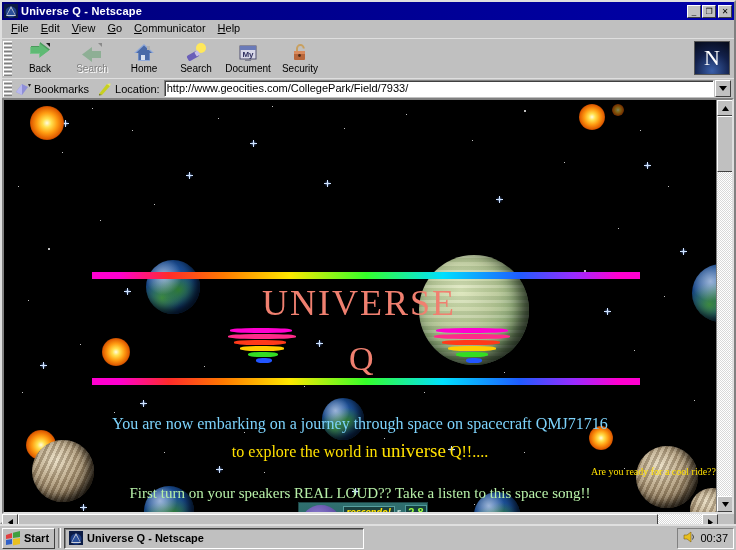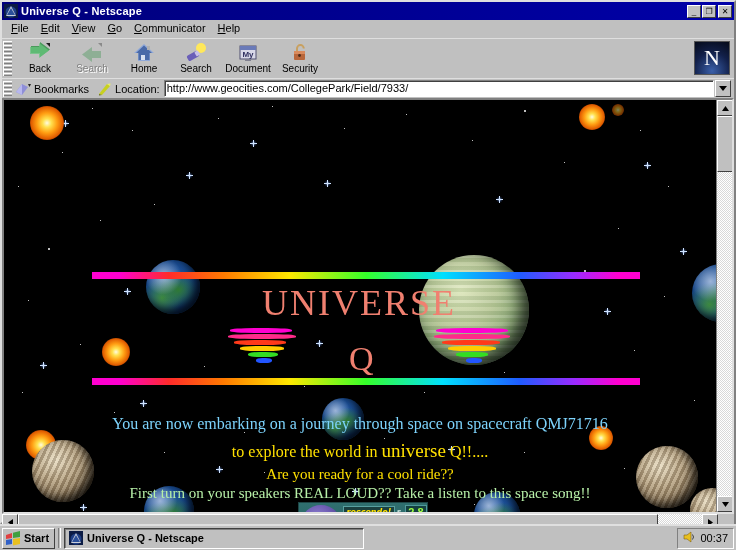--- a/index.html
+++ b/index.html
@@ -321,21 +321,21 @@
   .bodyline {
     position: absolute;
     width: 100%;
     text-align: center;
     font-family: "Liberation Serif", serif;
     white-space: nowrap;
   }
   #line1 { top: 315px; font-size: 16px; color: #7dd3fc; }
   #line2 { top: 340px; font-size: 16px; color: #ffe000; }
   #line2 .bigu { font-size: 19px; }
-  #line3 { top: 366px; font-size: 15px; color: #ffe000; }
+  #line3 { top: 366px; font-size: 10px; color: #ffe000; text-align: right; }
   #line4 { top: 385px; font-size: 15px; color: #b7f0a8; }
 
   
   #crescendo {
     position: absolute;
     left: 294px; top: 402px;
     width: 130px; height: 42px;
     background: linear-gradient(to bottom, #2f6f6f, #2a5f60);
     border: 1px solid #1d4545;
     overflow: hidden;

